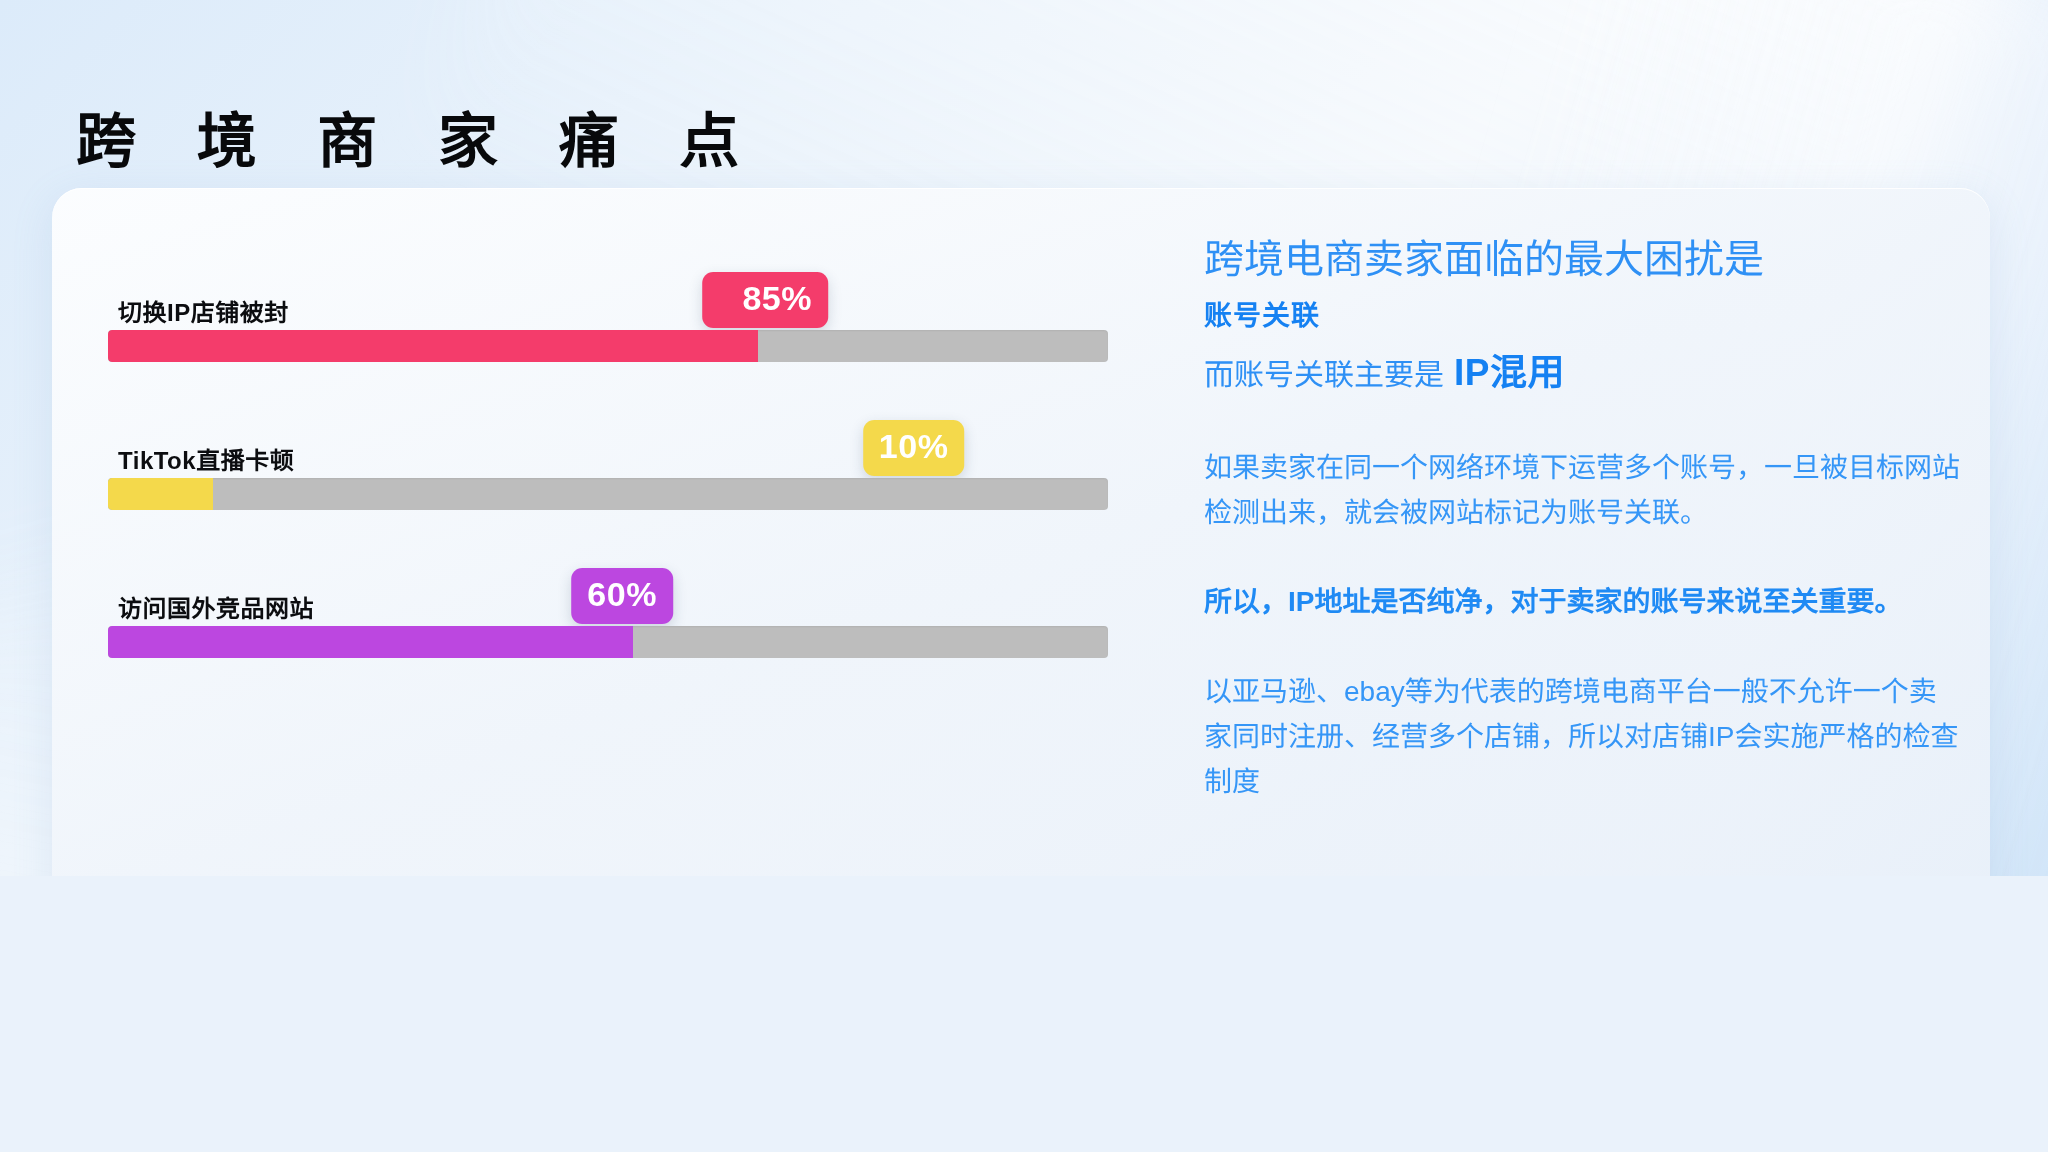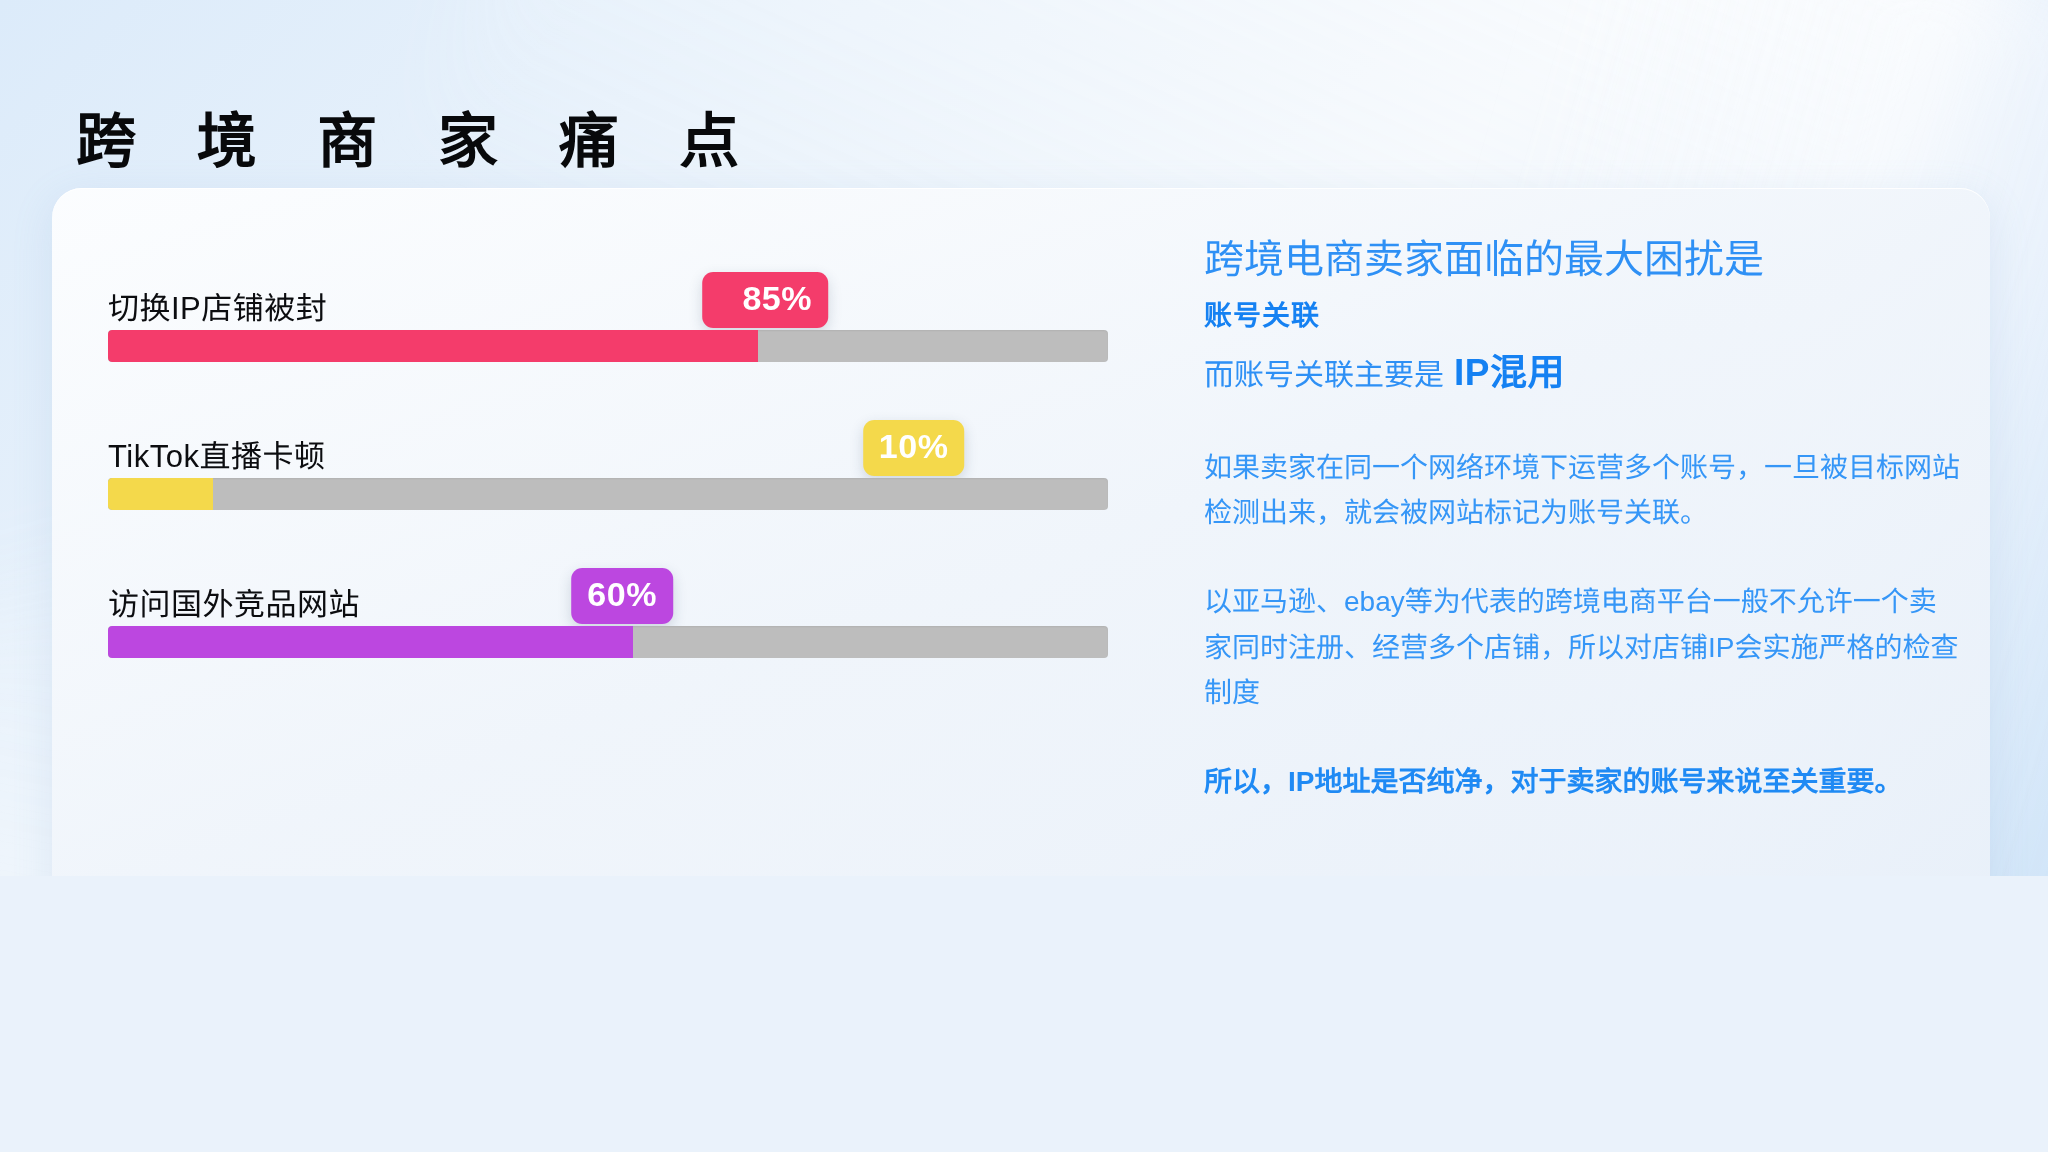--- a/index.html
+++ b/index.html
@@ -93,24 +93,24 @@
     margin-bottom: 44px;
   }
   .bar-group:last-child { margin-bottom: 0; }
 
   .bar-head {
     position: relative;
     height: 72px;
   }
   .bar-label {
     position: absolute;
-    left: 0;
+    left: 10px;
     bottom: 2px;
-    font-size: 31px;
-    font-weight: 400;
+    font-size: 24px;
+    font-weight: 700;
     color: #0c0d10;
     letter-spacing: .5px;
     white-space: nowrap;
   }
   .bar-badge {
     position: absolute;
     bottom: 2px;
     transform: translateX(-50%);
     min-width: 96px;
     padding: 9px 16px 11px;
@@ -232,18 +232,18 @@
         </div>
       </div>
 
     <div class="copy">
       <p class="copy-lead">跨境电商卖家面临的最大困扰是</p>
       <p class="copy-hero">账号关联</p>
       <p class="copy-sub">
         <span>而账号关联主要是</span><span class="em">IP混用</span>
       </p>
       <p class="copy-para">如果卖家在同一个网络环境下运营多个账号，一旦被目标网站检测出来，就会被网站标记为账号关联。</p>
+      <p class="copy-para bold">所以，IP地址是否纯净，对于卖家的账号来说至关重要。</p>
       <p class="copy-para">以亚马逊、ebay等为代表的跨境电商平台一般不允许一个卖家同时注册、经营多个店铺，所以对店铺IP会实施严格的检查制度</p>
-      <p class="copy-para bold">所以，IP地址是否纯净，对于卖家的账号来说至关重要。</p>
     </div>
 
   </section>
 </div>
 
 </body></html>

